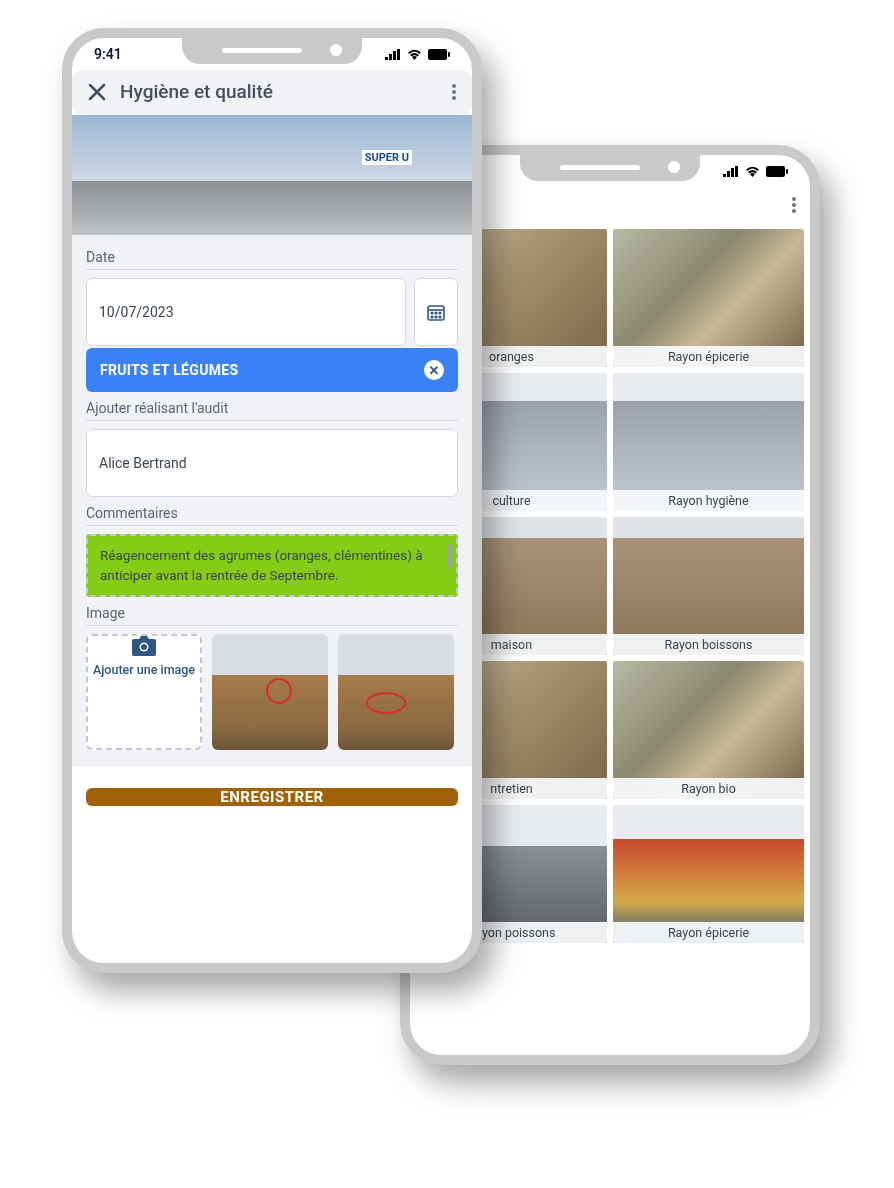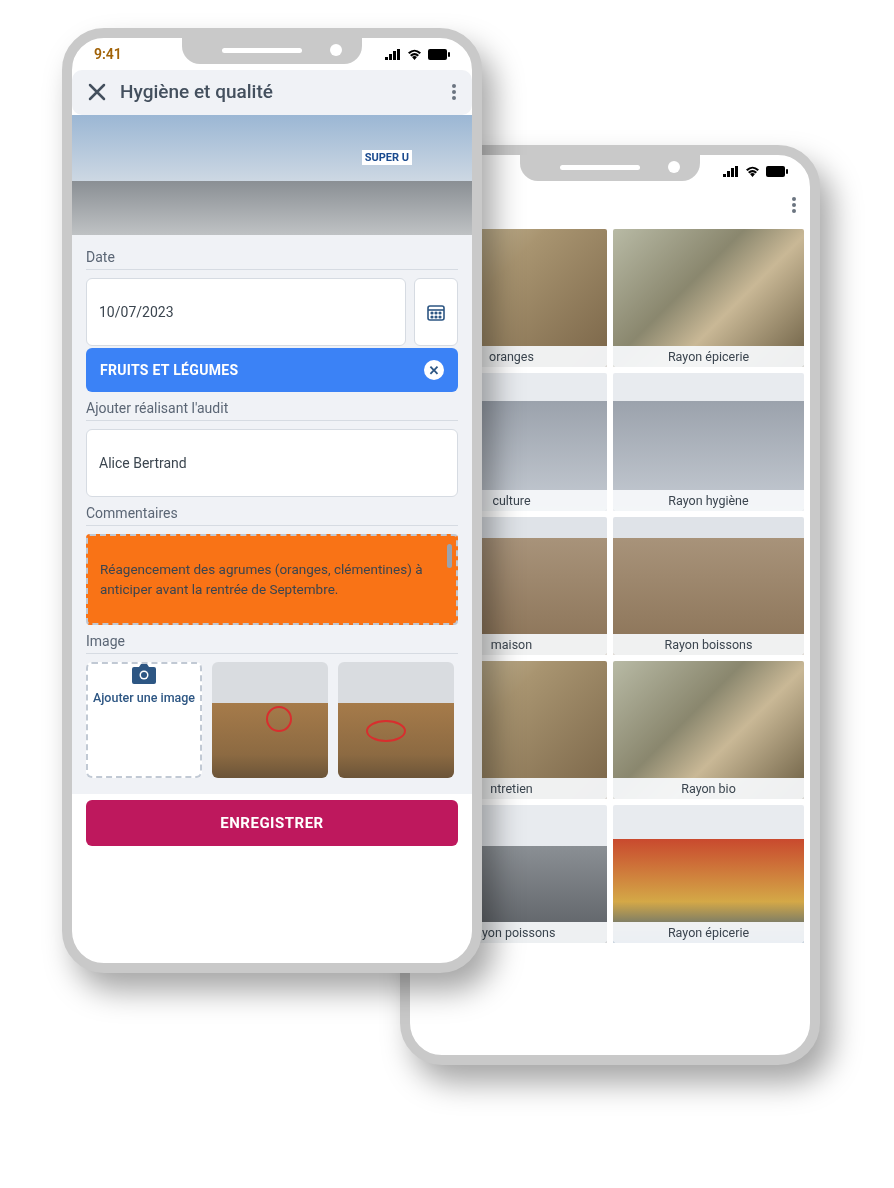--- a/index.html
+++ b/index.html
@@ -36,21 +36,21 @@
 
 
 .statusbar {
   height: 32px;
   display: flex;
   align-items: center;
   justify-content: space-between;
   padding: 0 22px;
   font-size: 14px;
   font-weight: 600;
-  color: #a16207;
+  color: #0f172a;
 }
 .statusbar .icons { display: flex; gap: 6px; align-items: center; }
 .notch {
   position: absolute;
   top: -2px;
   left: 50%;
   transform: translateX(-50%);
   width: 180px;
   height: 28px;
   background: #c9c9c9;
@@ -156,24 +156,24 @@
   background: #fff;
   color: #2d5683;
   border-radius: 50%;
   display: flex;
   align-items: center;
   justify-content: center;
   font-size: 13px;
   font-weight: bold;
 }
 .textarea {
-  background: #f97316;
+  background: #84cc16;
   border: 2px dashed #c1c9d4;
   border-radius: 4px;
-  padding: 24px 12px;
+  padding: 10px 12px;
   font-size: 13.5px;
   line-height: 1.45;
   color: #3b454f;
   position: relative;
 }
 .textarea .scrollbar {
   position: absolute;
   right: 4px; top: 8px;
   width: 5px; height: 24px;
   background: #9aa3af;
@@ -206,25 +206,25 @@
 .thumb .mark{
   position:absolute;
   border:2px solid #d82e2e;
   border-radius:50%;
 }
 .thumb.t1 .mark{ width:26px; height:26px; top:44px; left:54px;}
 .thumb.t2 .mark{ width:40px; height:22px; top:58px; left:28px; border-radius:50%;}
 
 
 .save-btn {
-  margin: 6px 14px 0;
-  background: #be185d;
+  margin: 22px 14px 0;
+  background: #a16207;
   color: #fff;
   text-align: center;
-  padding: 14px;
+  padding: 0;
   border-radius: 6px;
   font-weight: 700;
   letter-spacing: 0.5px;
   font-size: 15px;
 }
 
 
 .gallery {
   padding: 6px;
   display: grid;

